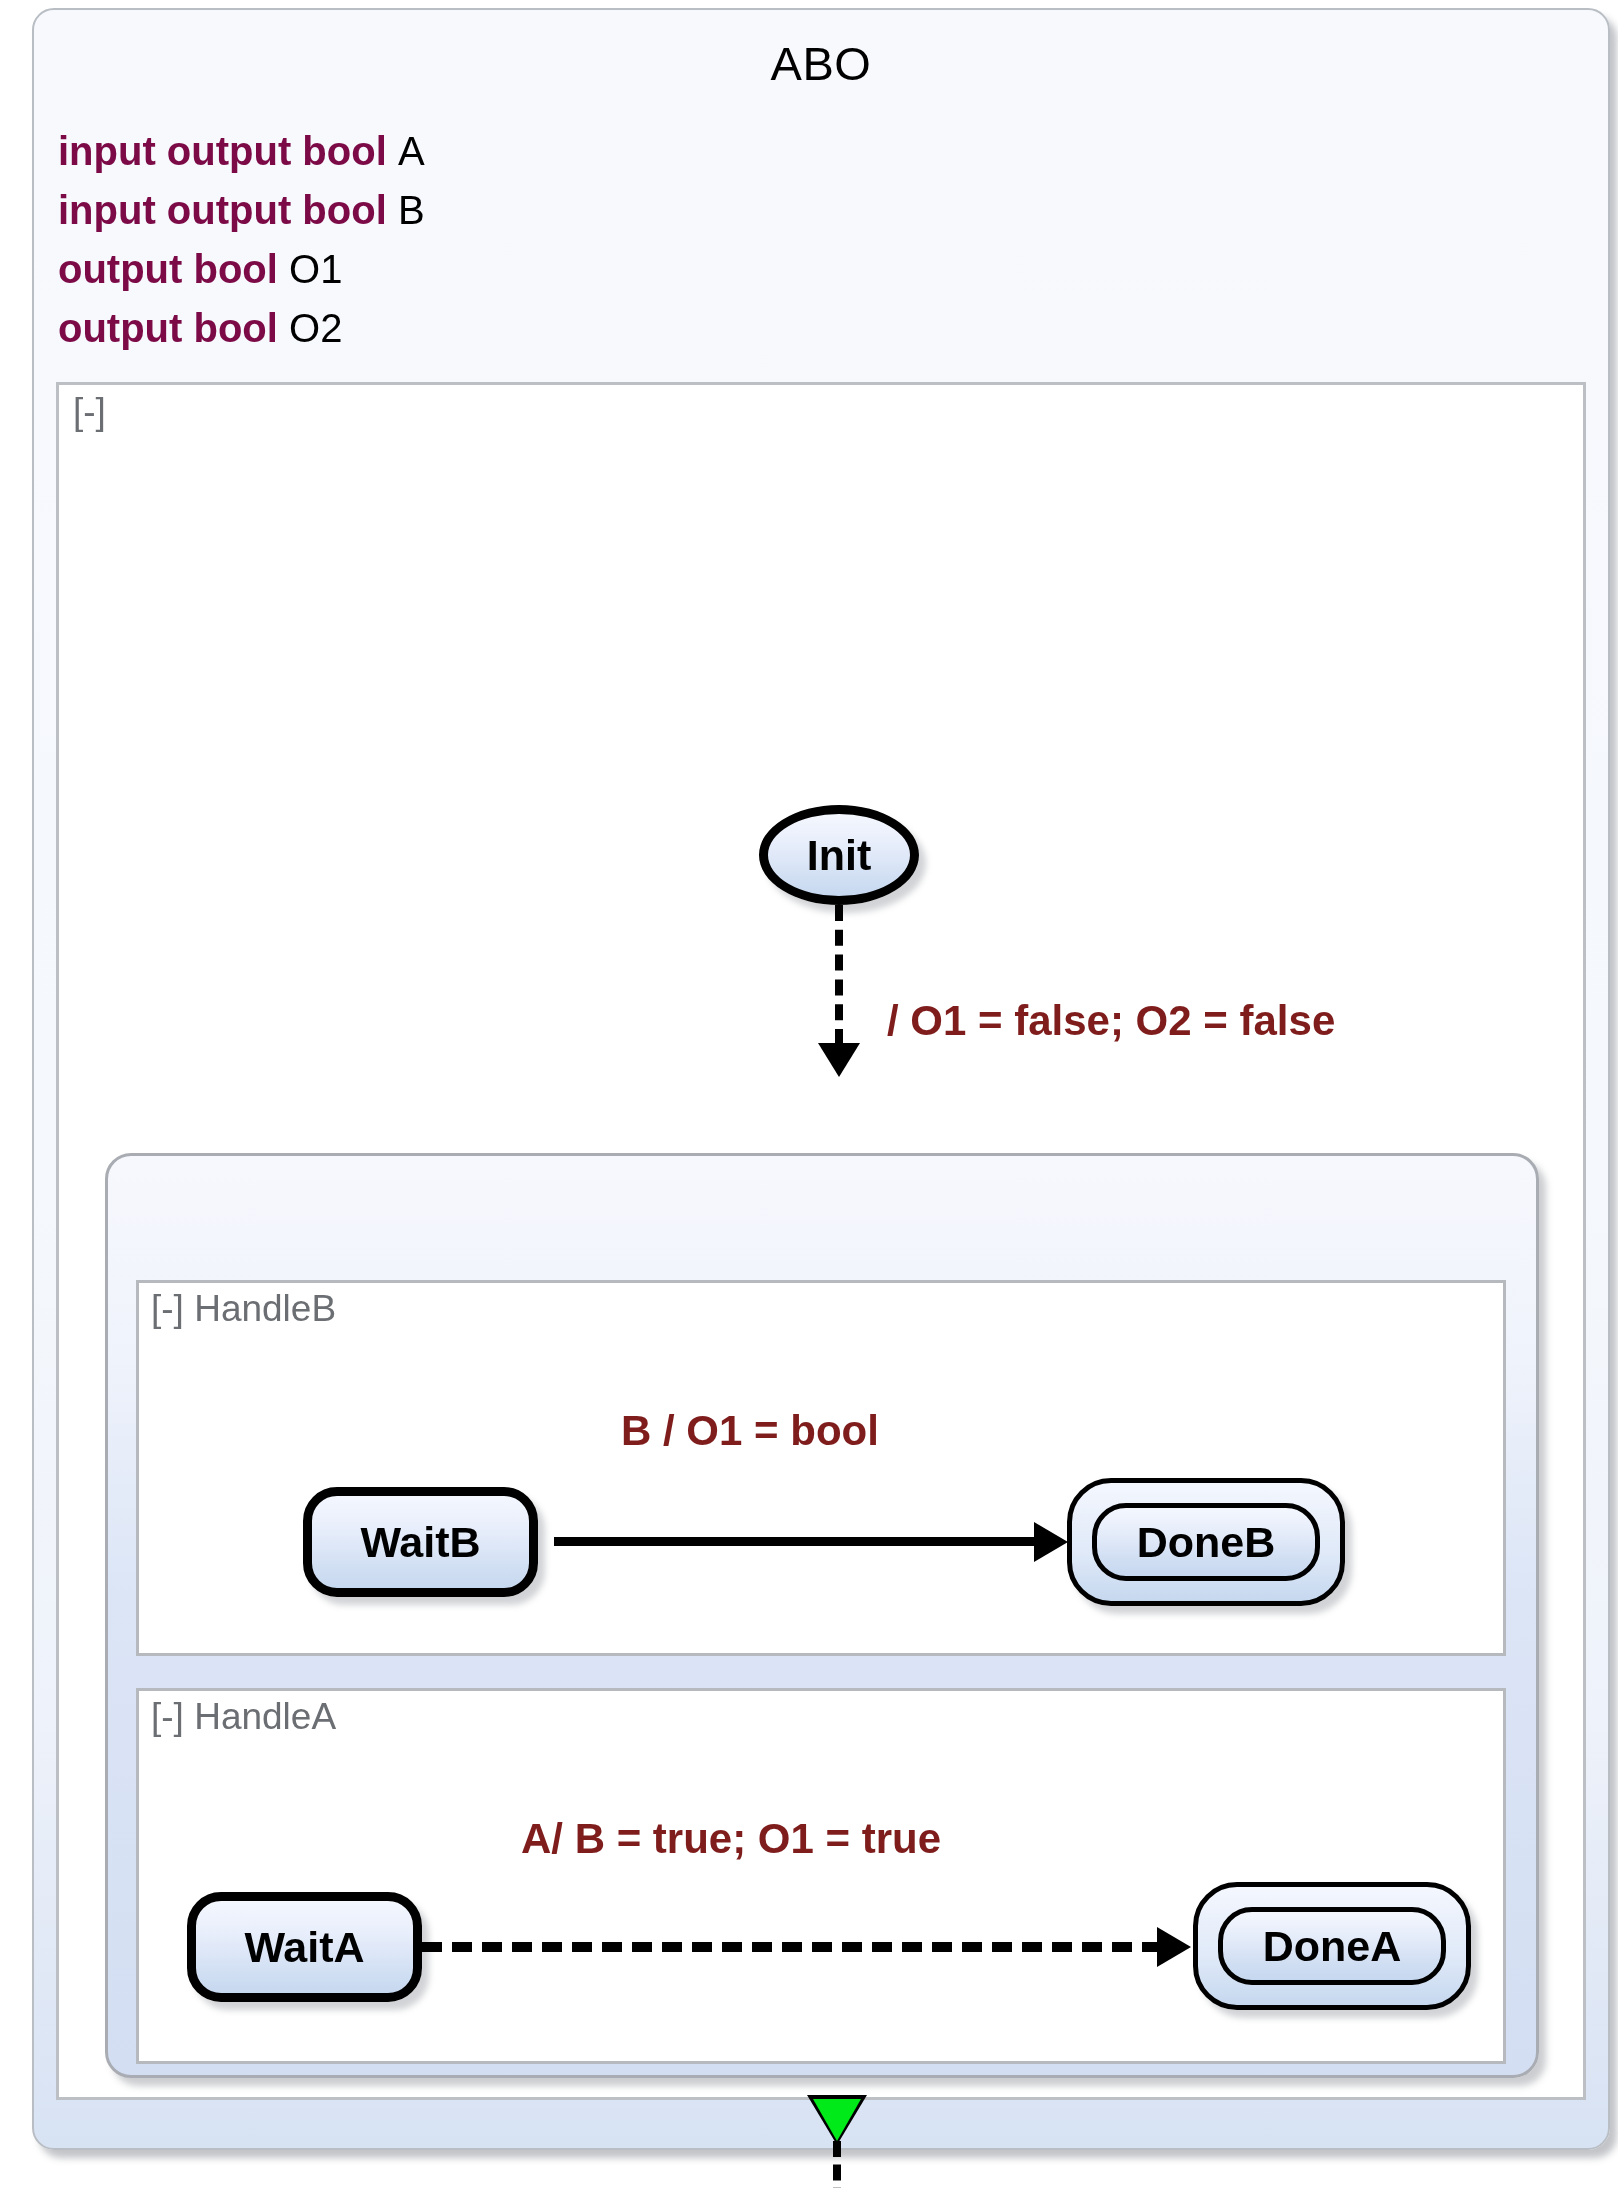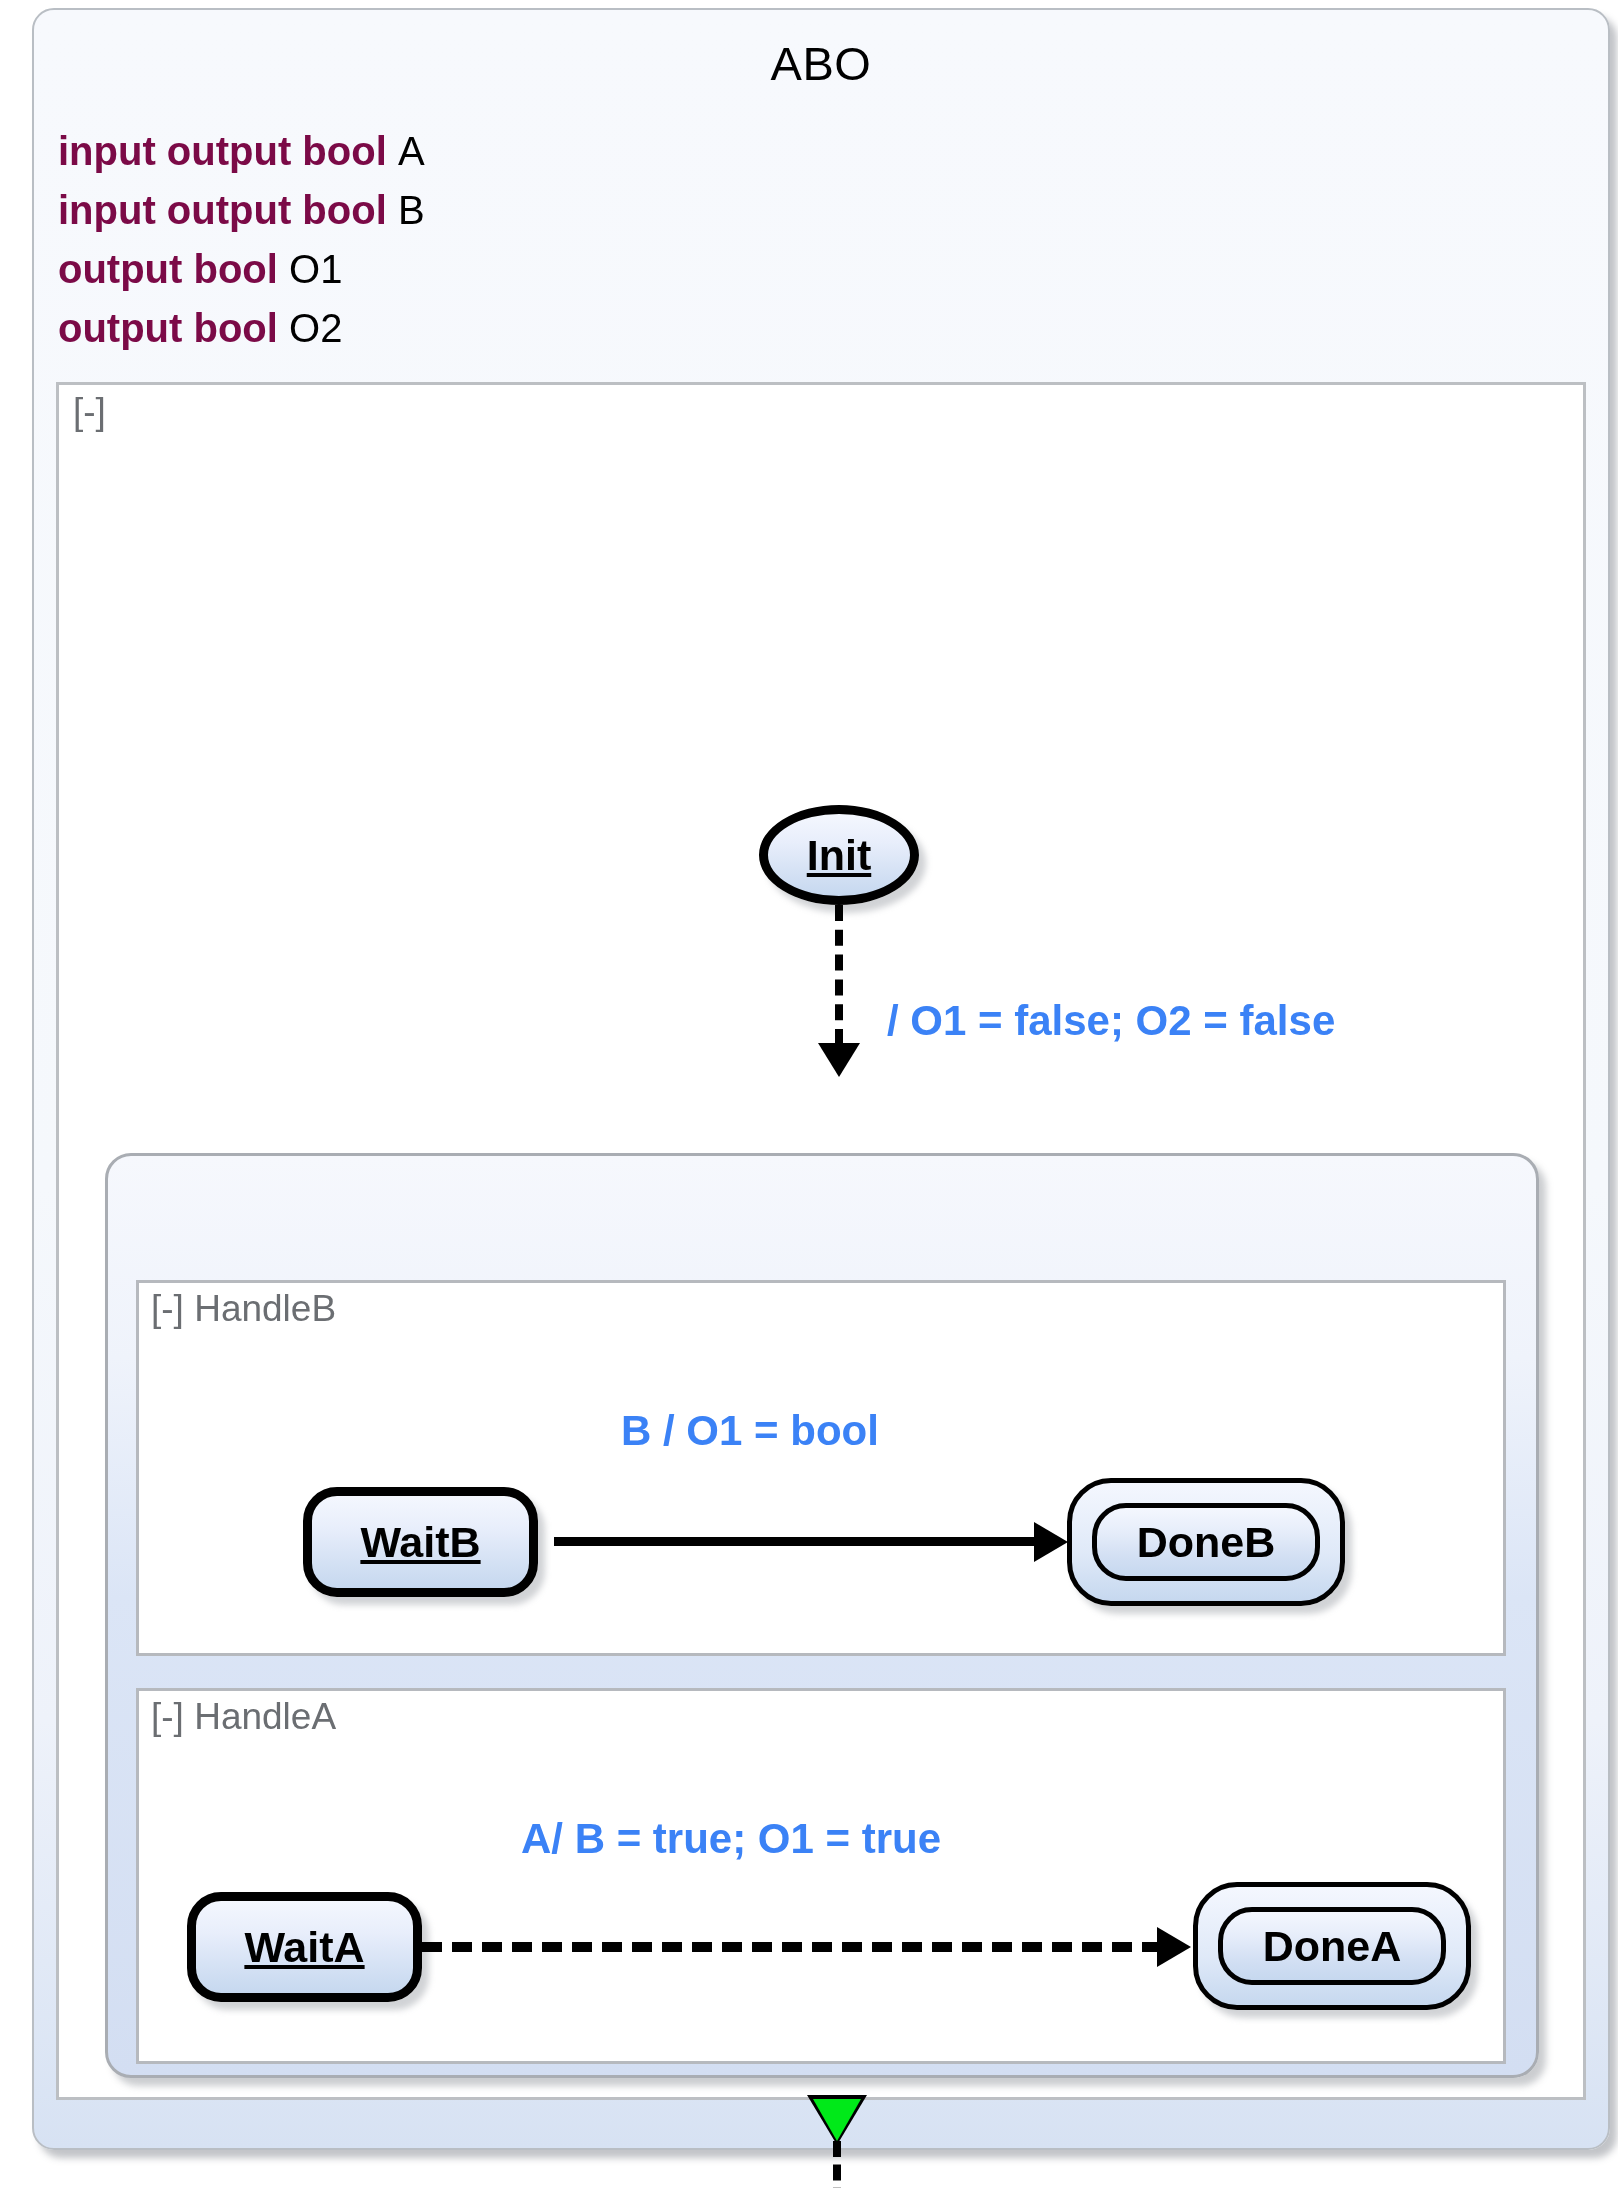--- a/index.html
+++ b/index.html
@@ -130,21 +130,20 @@
     background: linear-gradient(to bottom, #f4f7fe 0%, #e8eefb 35%, #d4e1f4 72%, #c6d8ef 100%);
     display: flex;
     align-items: center;
     justify-content: center;
     color: #000000;
     font-weight: bold;
     box-shadow: 7px 8px 6px rgba(140,145,152,0.40);
   }
   .node-active {
     border: 9px solid #000000;
-    text-decoration: underline;
   }
 
   
   #node-init {
     left: 700px;
     top: 420px;
     width: 160px;
     height: 100px;
     border-radius: 50%;
     font-size: 43px;
@@ -225,21 +224,21 @@
     width: 0;
     height: 0;
     border-top: 20px solid transparent;
     border-bottom: 20px solid transparent;
     border-left: 34px solid #000000;
   }
   .edge-label {
     position: absolute;
     font-size: 42px;
     font-weight: bold;
-    color: #3b82f6;
+    color: #7f1d1d;
     white-space: pre;
   }
 
   
   #exit-marker {
     position: absolute;
     left: 754px;
     top: 1714px;
     width: 0;
     height: 0;

